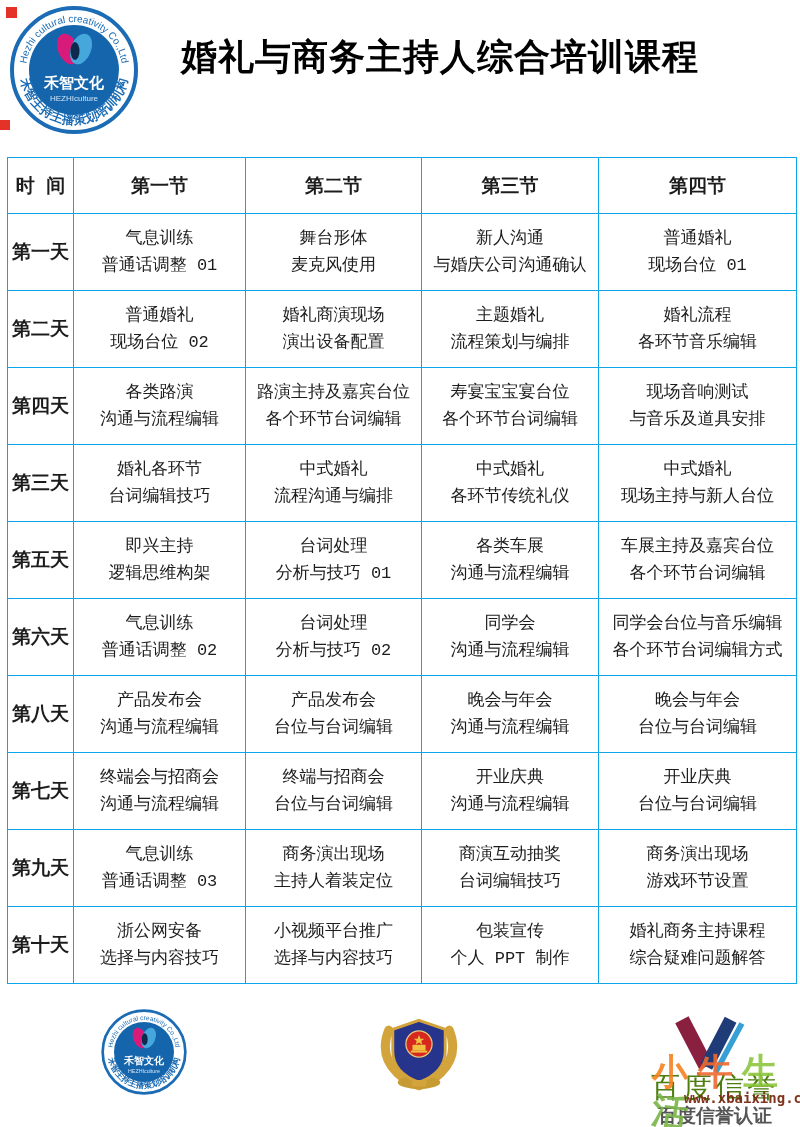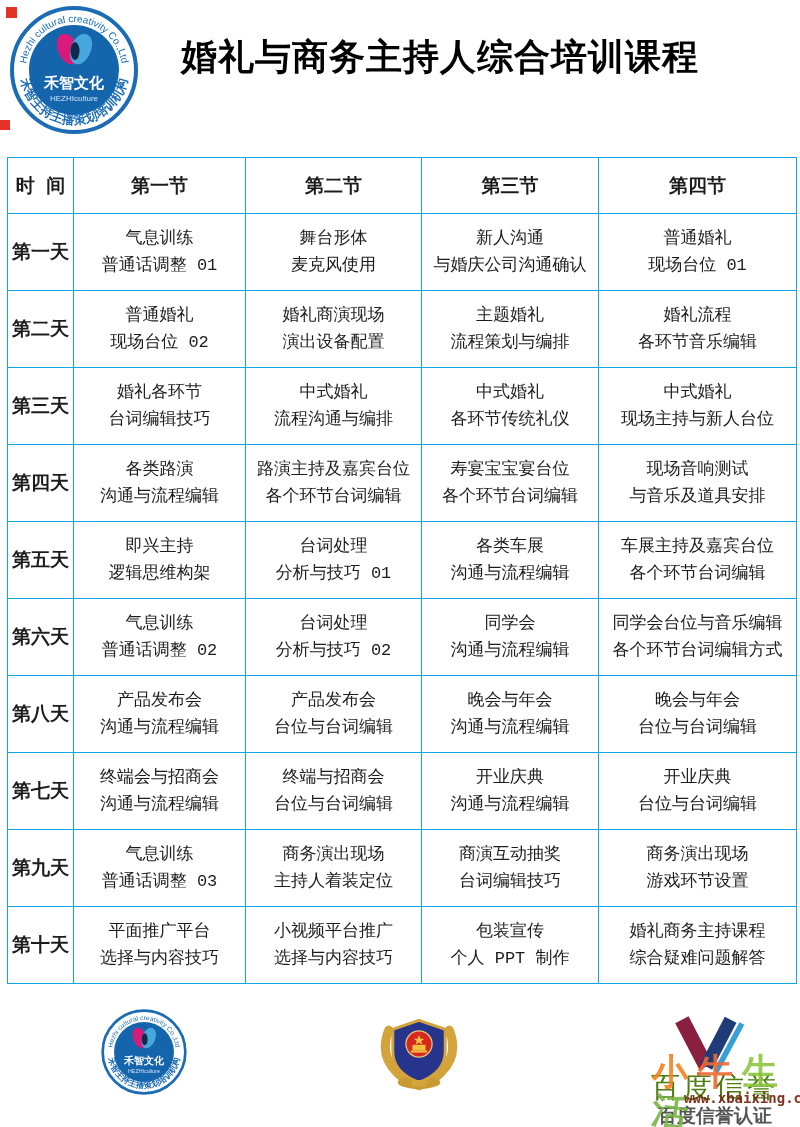--- a/index.html
+++ b/index.html
@@ -127,58 +127,58 @@
       <td>
             <div>主题婚礼</div>
             <div>流程策划与编排</div>
           </td>
       <td>
             <div>婚礼流程</div>
             <div>各环节音乐编辑</div>
           </td>
     </tr>
         <tr>
+      <th class="day">第四天</th>
+      <td>
+            <div>各类路演</div>
+            <div>沟通与流程编辑</div>
+          </td>
+      <td>
+            <div>路演主持及嘉宾台位</div>
+            <div>各个环节台词编辑</div>
+          </td>
+      <td>
+            <div>寿宴宝宝宴台位</div>
+            <div>各个环节台词编辑</div>
+          </td>
+      <td>
+            <div>现场音响测试</div>
+            <div>与音乐及道具安排</div>
+          </td>
+    </tr>
+        <tr>
       <th class="day">第三天</th>
       <td>
             <div>婚礼各环节</div>
             <div>台词编辑技巧</div>
           </td>
       <td>
             <div>中式婚礼</div>
             <div>流程沟通与编排</div>
           </td>
       <td>
             <div>中式婚礼</div>
             <div>各环节传统礼仪</div>
           </td>
       <td>
             <div>中式婚礼</div>
             <div>现场主持与新人台位</div>
           </td>
     </tr>
         <tr>
-      <th class="day">第四天</th>
-      <td>
-            <div>各类路演</div>
-            <div>沟通与流程编辑</div>
-          </td>
-      <td>
-            <div>路演主持及嘉宾台位</div>
-            <div>各个环节台词编辑</div>
-          </td>
-      <td>
-            <div>寿宴宝宝宴台位</div>
-            <div>各个环节台词编辑</div>
-          </td>
-      <td>
-            <div>现场音响测试</div>
-            <div>与音乐及道具安排</div>
-          </td>
-    </tr>
-        <tr>
       <th class="day">第五天</th>
       <td>
             <div>即兴主持</div>
             <div>逻辑思维构架</div>
           </td>
       <td>
             <div>台词处理</div>
             <div>分析与技巧 01</div>
           </td>
       <td>
@@ -262,21 +262,21 @@
             <div>台词编辑技巧</div>
           </td>
       <td>
             <div>商务演出现场</div>
             <div>游戏环节设置</div>
           </td>
     </tr>
         <tr>
       <th class="day">第十天</th>
       <td>
-            <div>平面推广平台</div>
+            <div>浙公网安备</div>
             <div>选择与内容技巧</div>
           </td>
       <td>
             <div>小视频平台推广</div>
             <div>选择与内容技巧</div>
           </td>
       <td>
             <div>包装宣传</div>
             <div>个人 PPT 制作</div>
           </td>

